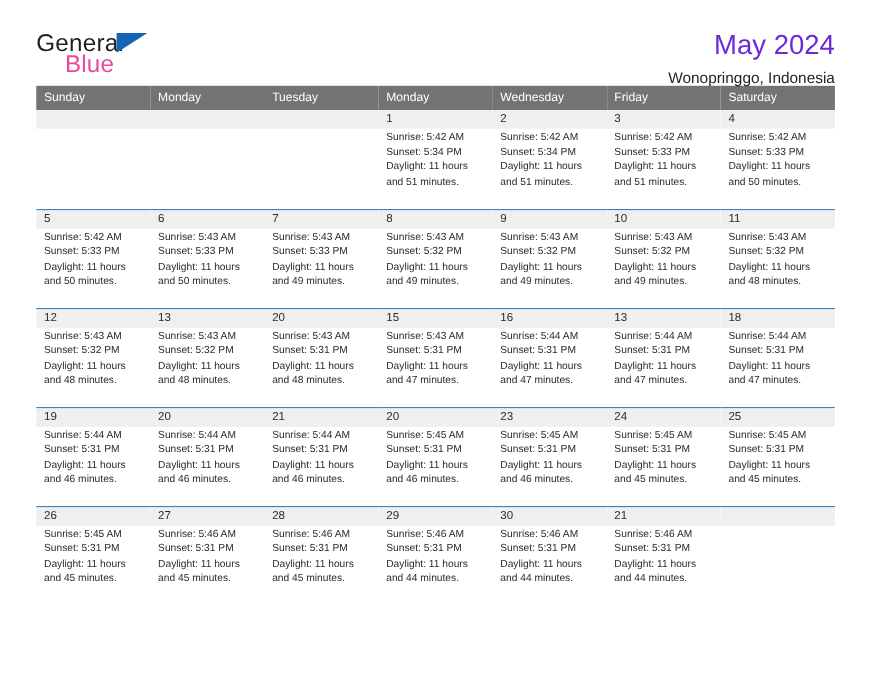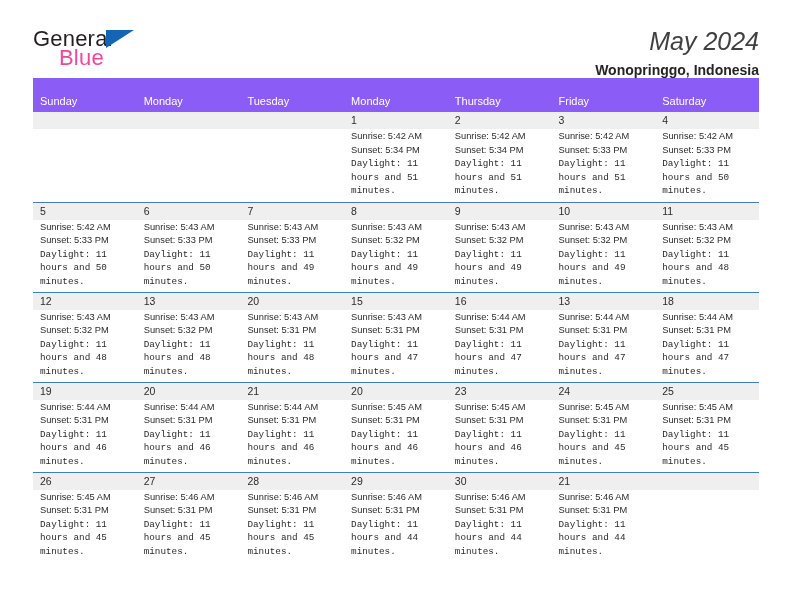--- a/index.html
+++ b/index.html
@@ -66,48 +66,47 @@
   }
 
   .title-block {
     text-align: right;
     flex: 0 0 auto;
     padding-top: 0px;
   }
   .cal-title {
     font-size: 25px;
     font-weight: 400;
-    color: #404040;
+    color: #6d28d9;
     line-height: 30px;
     white-space: nowrap;
-    font-style: italic;
   }
   .cal-subtitle {
     font-size: 14px;
-    font-weight: 700;
+    font-weight: 400;
     color: #242424;
     line-height: 22px;
     margin-top: 3px;
     white-space: nowrap;
   }
 
   
   .calendar {
     width: 726px;
     border-collapse: collapse;
     table-layout: fixed;
     margin-top: 4px;
   }
   .calendar th {
-    background: #8b5cf6;
+    background: #737373;
     color: #ffffff;
     font-size: 11px;
     font-weight: normal;
     text-align: left;
-    padding: 17px 0 5px 7px;
+    padding: 5px 0 5px 7px;
     height: 19px;
     box-sizing: border-box;
     border: none;
   }
   .calendar td {
     vertical-align: top;
     padding: 0;
     border: none;
     border-top: 1.5px solid #3d7fbf;
     height: 90px;
@@ -134,21 +133,20 @@
     padding: 1px 6px 0 7px;
     font-size: 9.3px;
     line-height: 13.6px;
     color: #2b2b2b;
   }
   .details div {
     white-space: nowrap;
   }
   .details .daylight {
     white-space: normal;
-    font-family: Liberation Mono, monospace;
   }
 </style>
 </head>
 <body>
 
 <div class="page">
 
   <div class="header">
 
     <div class="logo">
@@ -164,21 +162,21 @@
 
   </div>
 
   <table class="calendar">
     <thead>
       <tr>
         <th>Sunday</th>
         <th>Monday</th>
         <th>Tuesday</th>
         <th>Monday</th>
-        <th>Thursday</th>
+        <th>Wednesday</th>
         <th>Friday</th>
         <th>Saturday</th>
       </tr>
     </thead>
     <tbody>
         <tr class="week">
           <td class="empty">
             <span class="daynum">&nbsp;</span>
           </td>
           <td class="empty">

